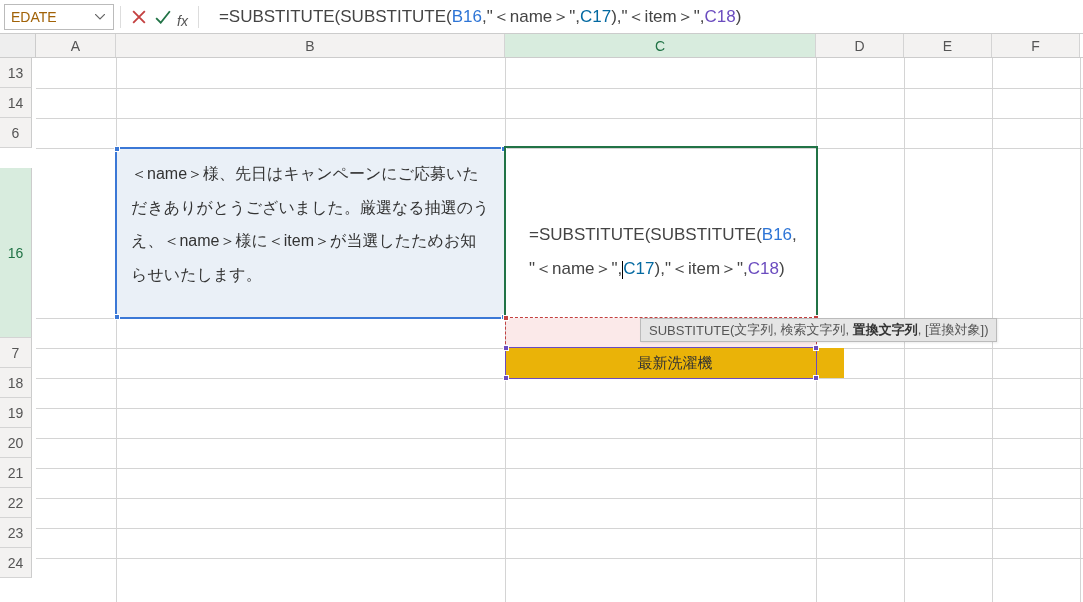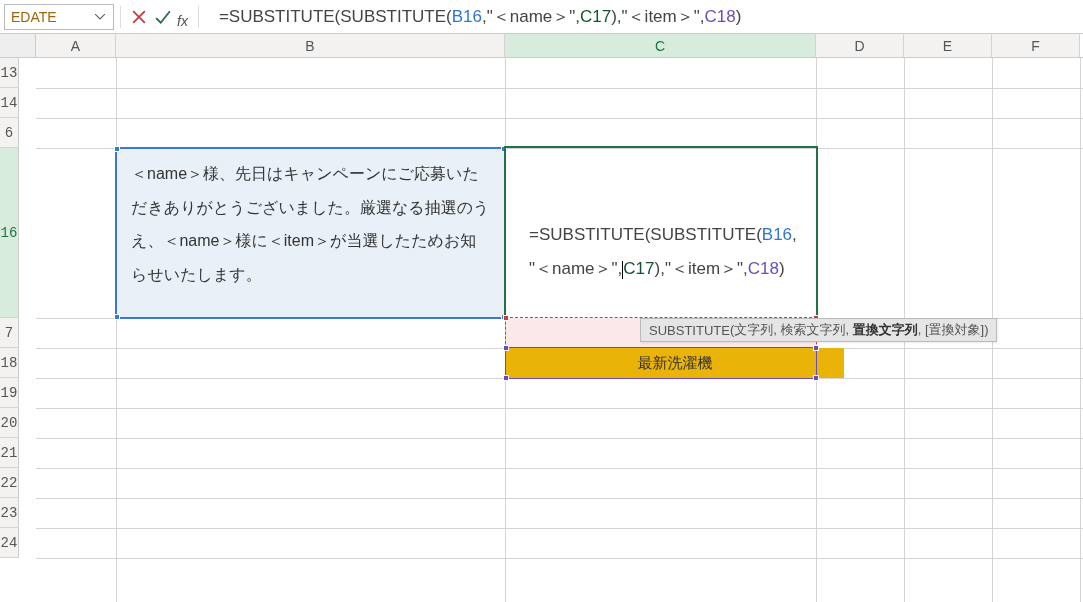--- a/index.html
+++ b/index.html
@@ -53,21 +53,21 @@
     color:#444;
     display:flex;
     align-items:center;
     border:none;
     outline:none;
     white-space:pre;
     margin-left:8px;
   }
   .token-normal { color:#444; }
   .token-blue { color:#2e75d6; }
-  .token-red { color:#14532d; }
+  .token-red { color:#0369a1; }
   .token-purple { color:#6b4cbf; }
 
   .sheet-area { position:relative; width:1083px; height:568px; }
 
   .col-headers {
     display:flex;
     height:24px;
     background:#fff;
     border-bottom:1px solid #ccc;
   }
@@ -84,23 +84,22 @@
   }
   .col-h.active { background:#d8ecde; color:#217346; }
 
   .grid-body {
     position:absolute;
     left:0; top:24px;
     width:1083px; height:544px;
   }
   .row-headers {
     position:absolute; left:0; top:0;
-    width:19px;
+    width:32px;
     height:544px;
-    font-family:Liberation Mono, monospace;
   }
   .row-h {
     height:30px;
     border-right:1px solid #ccc;
     border-bottom:1px solid #d4d4d4;
     display:flex; align-items:center; justify-content:center;
     font-size:14px; color:#555;
     background:#f3f2f1;
   }
   .row-h.active { background:#d8ecde; color:#217346; }
@@ -214,21 +213,21 @@
     white-space:pre;
   }
   .tooltip .bold { font-weight:700; color:#333; }
 
   .col-A { width:80px; }
   .col-B { width:389px; }
   .col-C { width:311px; }
   .col-D { width:88px; }
   .col-E { width:88px; }
   .col-F { width:88px; }
-  .row-16-h { height:170px; }
+  .row-16-h { height:170px;margin-top:20px; }
   .caret {
     display:inline-block; width:1px; height:18px;
     background:#000; vertical-align:middle;
   }
 </style>
 </head>
 <body>
 
 <div class="formula-bar">
   <div class="name-box">

